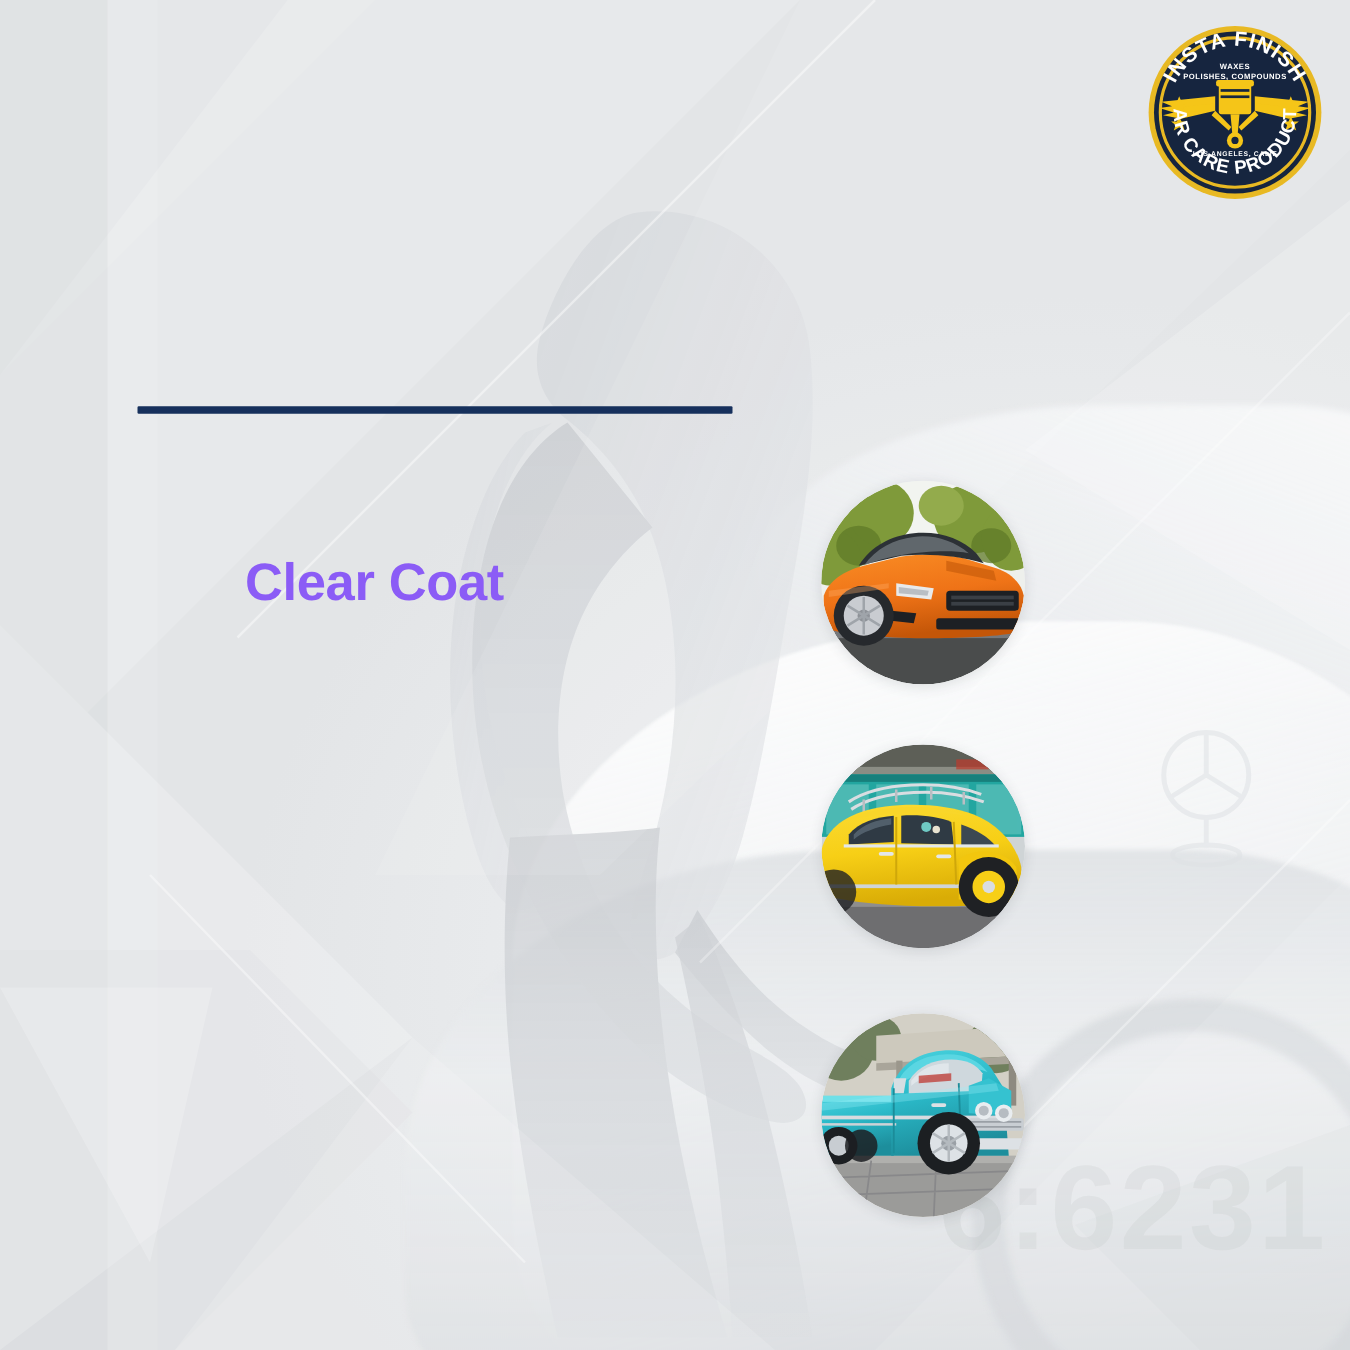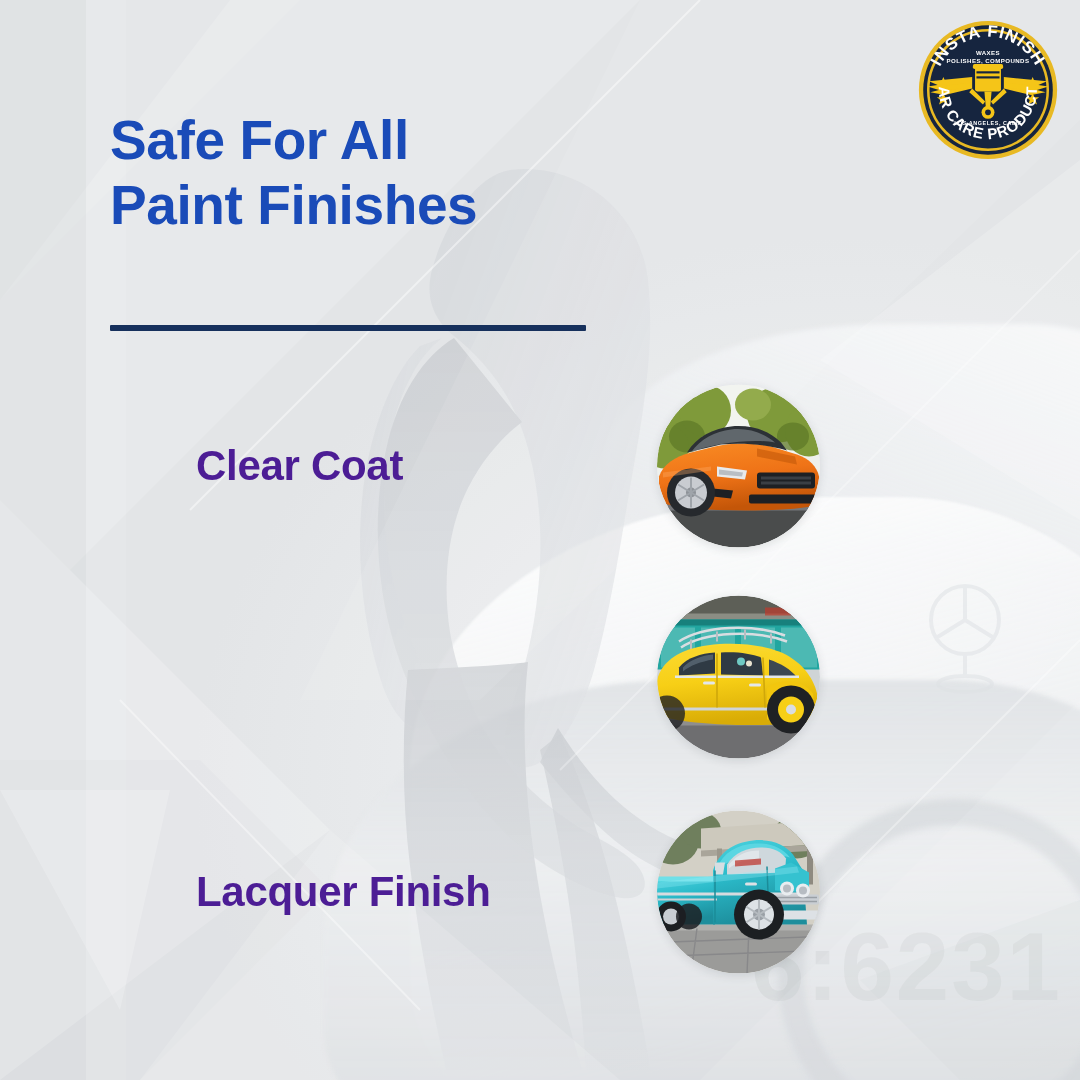--- a/index.html
+++ b/index.html
@@ -154,21 +154,21 @@
     position: absolute;
     left: 0;
     width: 1080px;
     height: 170px;
   }
   .feature-label {
     position: absolute;
     left: 196px;
     top: 50%;
     transform: translateY(-50%);
-    color: #4c1d95;
+    color: #8b5cf6;
     font-size: 42px;
     font-weight: 700;
     letter-spacing: -0.3px;
     white-space: nowrap;
   }
   .feature-thumb {
     position: absolute;
     left: 657px;
     top: 50%;
     transform: translateY(-50%);
@@ -334,22 +334,20 @@
       </g>
 
       <text x="100" y="148" text-anchor="middle" font-family="'Liberation Sans', sans-serif" font-size="7.5" font-weight="700" fill="#ffffff" letter-spacing="0.8">LOS ANGELES, CALIF</text>
 
       <text font-family="'Liberation Sans', sans-serif" font-size="21" font-weight="700" fill="#ffffff" letter-spacing="1.2">
         <textPath href="#arcBottom" startOffset="50%" text-anchor="middle">CAR CARE PRODUCTS</textPath>
       </text>
     </svg>
   </div>
 
-  <div class="headline">Safe For All
-Paint Finishes</div>
   <div class="divider"></div>
 
   <div class="feature" id="row-clear-coat">
     <div class="feature-label">Clear Coat</div>
     <div class="feature-thumb">
       <svg viewBox="0 0 163 163">
         <defs>
           <clipPath id="clipA">
               <circle cx="81.5" cy="81.5" r="81.5"></circle>
             </clipPath>
@@ -486,21 +484,20 @@
           <circle cx="10" cy="118" r="18" fill="#1f2124" opacity=".8"></circle>
 
           <circle cx="84" cy="66" r="4" fill="#6fc9c4"></circle>
           <circle cx="92" cy="68" r="3" fill="#e8e2d0"></circle>
         </g>
       </svg>
     </div>
   </div>
 
   <div class="feature" id="row-lacquer">
-    <div class="feature-label">Lacquer Finish</div>
     <div class="feature-thumb">
       <svg viewBox="0 0 163 163">
         <defs>
           <clipPath id="clipC">
               <circle cx="81.5" cy="81.5" r="81.5"></circle>
             </clipPath>
           <linearGradient id="truckBody" x1="0" y1="0" x2="0.25" y2="1">
             <stop offset="0%" stop-color="#49d2de"></stop>
             <stop offset="45%" stop-color="#2bbac9"></stop>
             <stop offset="100%" stop-color="#1d8e9c"></stop>

